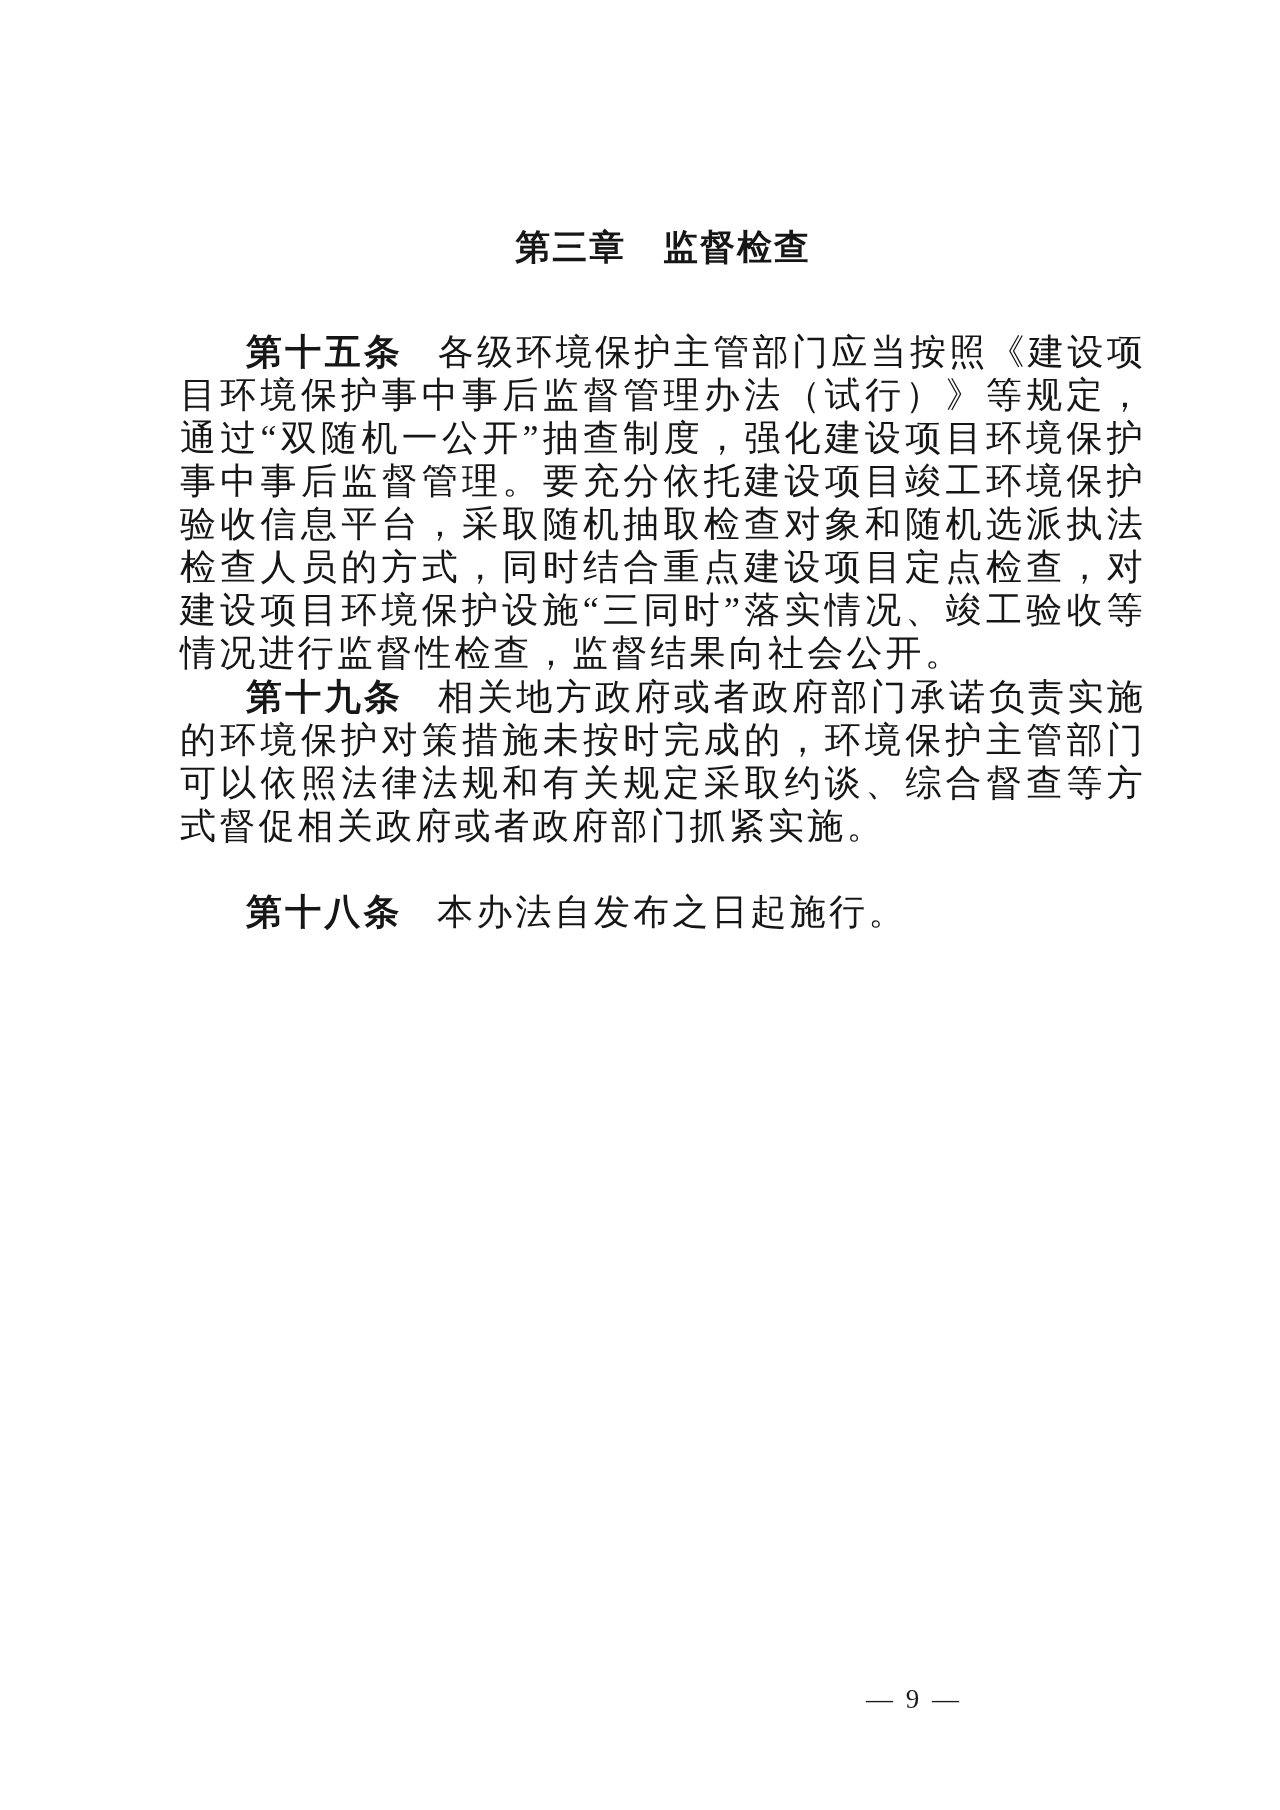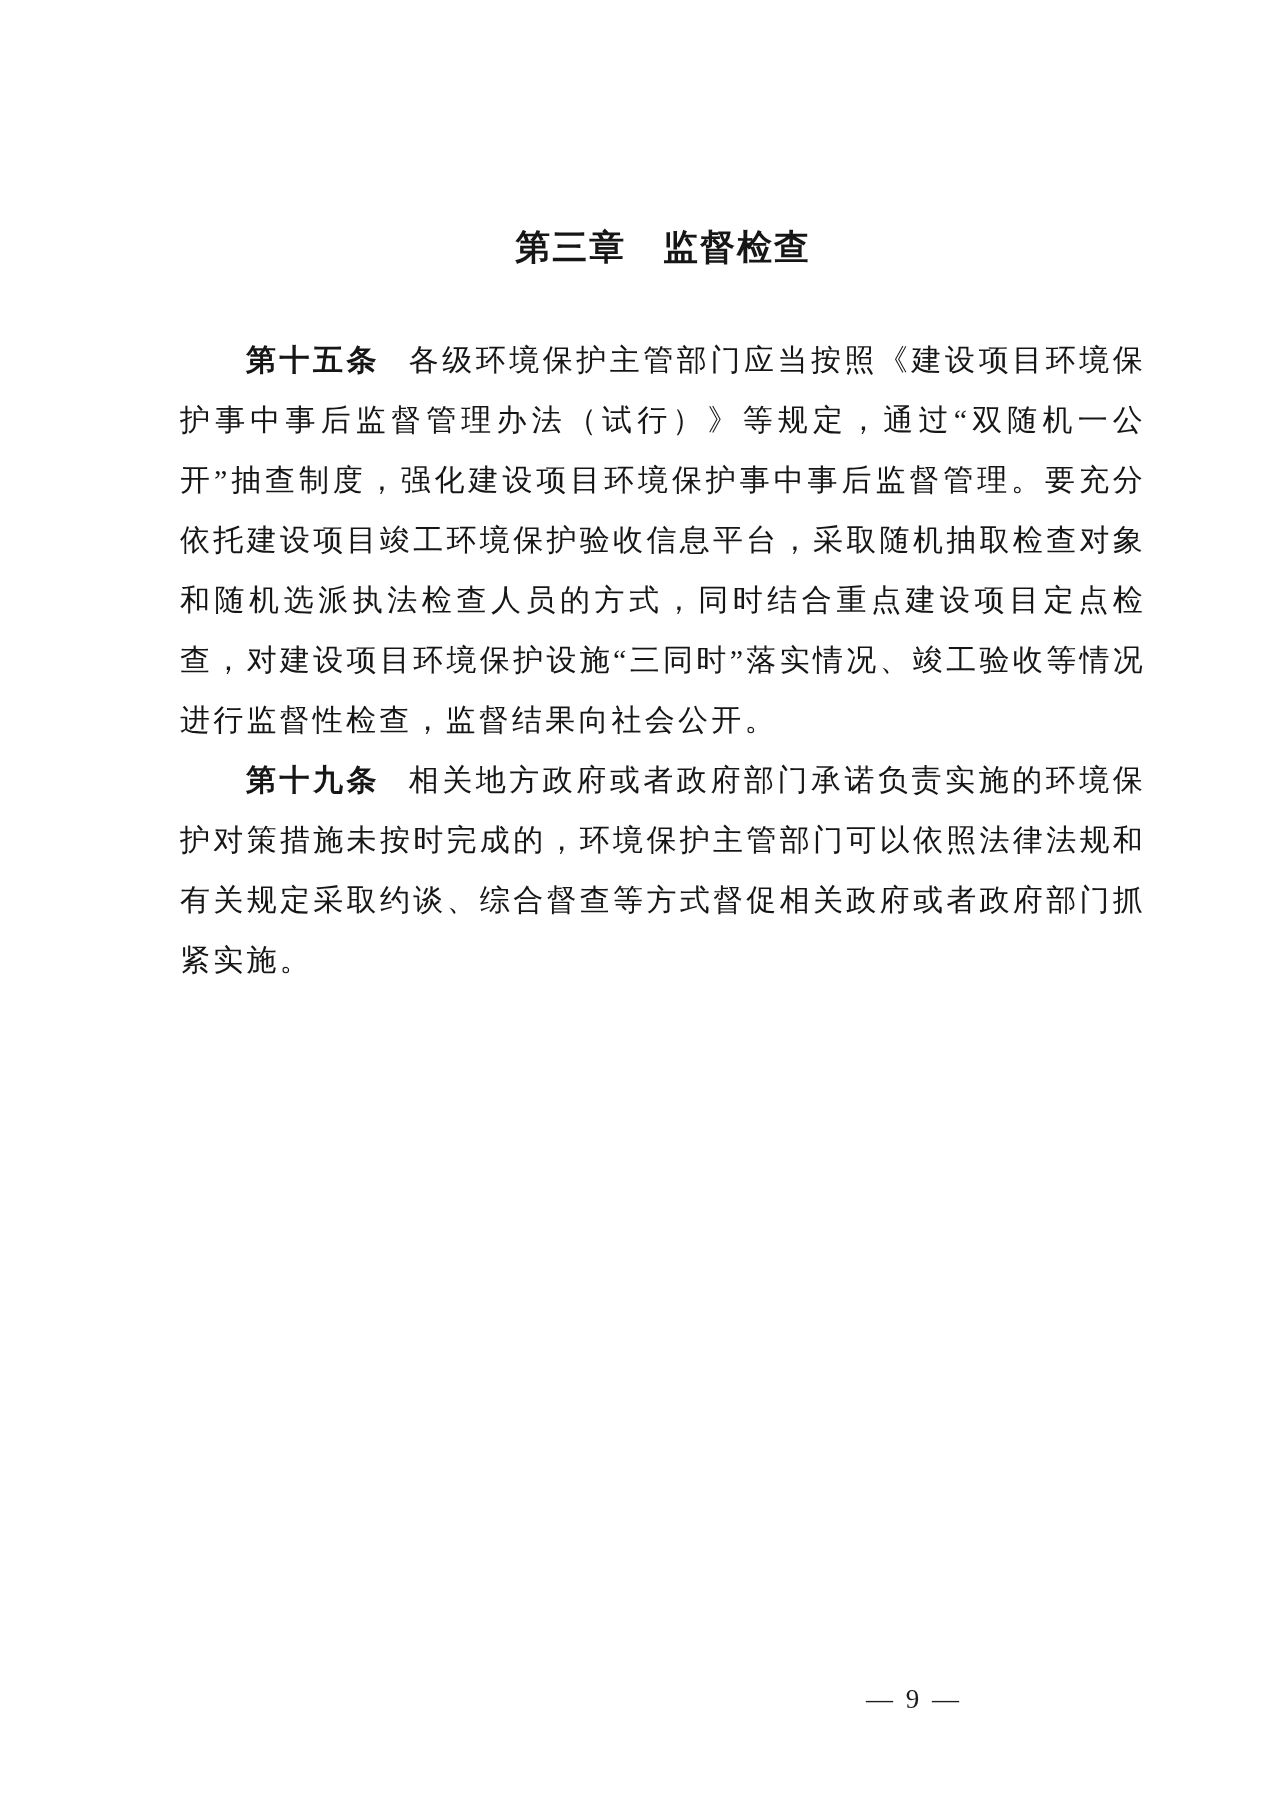--- a/index.html
+++ b/index.html
@@ -26,22 +26,22 @@
     font-weight: 700;
     font-size: 35px;
     line-height: 42px;
     text-align: center;
     letter-spacing: 2px;
   }
   .chapter-3 { margin-top: 218px; }
   .chapter-4 { margin-top: 66px; }
   .chapter .chapter-num { margin-right: 1.05em; }
   .para {
-    font-size: 30px;
-    line-height: 60px;
+    font-size: 36px;
+    line-height: 43px;
     letter-spacing: 3.2px;
     text-align: justify;
     text-indent: 66px;
   }
   .first-after-heading { margin-top: 62px; }
   .post-chapter { margin-top: 42px; }
   .article-label {
     font-family: "Liberation Sans", sans-serif;
     font-weight: 700;
     margin-right: 0.95em;
@@ -67,17 +67,20 @@
   <p class="para first-after-heading">
     <span class="article-label">第十五条</span><span class="article-text">各级环境保护主管部门应当按照《建设项目环境保护事中事后监督管理办法（试行）》等规定，通过“双随机一公开”抽查制度，强化建设项目环境保护事中事后监督管理。要充分依托建设项目竣工环境保护验收信息平台，采取随机抽取检查对象和随机选派执法检查人员的方式，同时结合重点建设项目定点检查，对建设项目环境保护设施“三同时”落实情况、竣工验收等情况进行监督性检查，监督结果向社会公开。</span>
   </p>
 
 
   <p class="para">
     <span class="article-label">第十九条</span><span class="article-text">相关地方政府或者政府部门承诺负责实施的环境保护对策措施未按时完成的，环境保护主管部门可以依照法律法规和有关规定采取约谈、综合督查等方式督促相关政府或者政府部门抓紧实施。</span>
   </p>
 
 
+  <p class="para post-chapter">
+    <span class="article-label">第十八条</span><span class="article-text">本办法自发布之日起施行。</span>
+  </p>
 
 
 </div>
 
 <div class="footer">— 9 —</div>
 
 </body></html>

